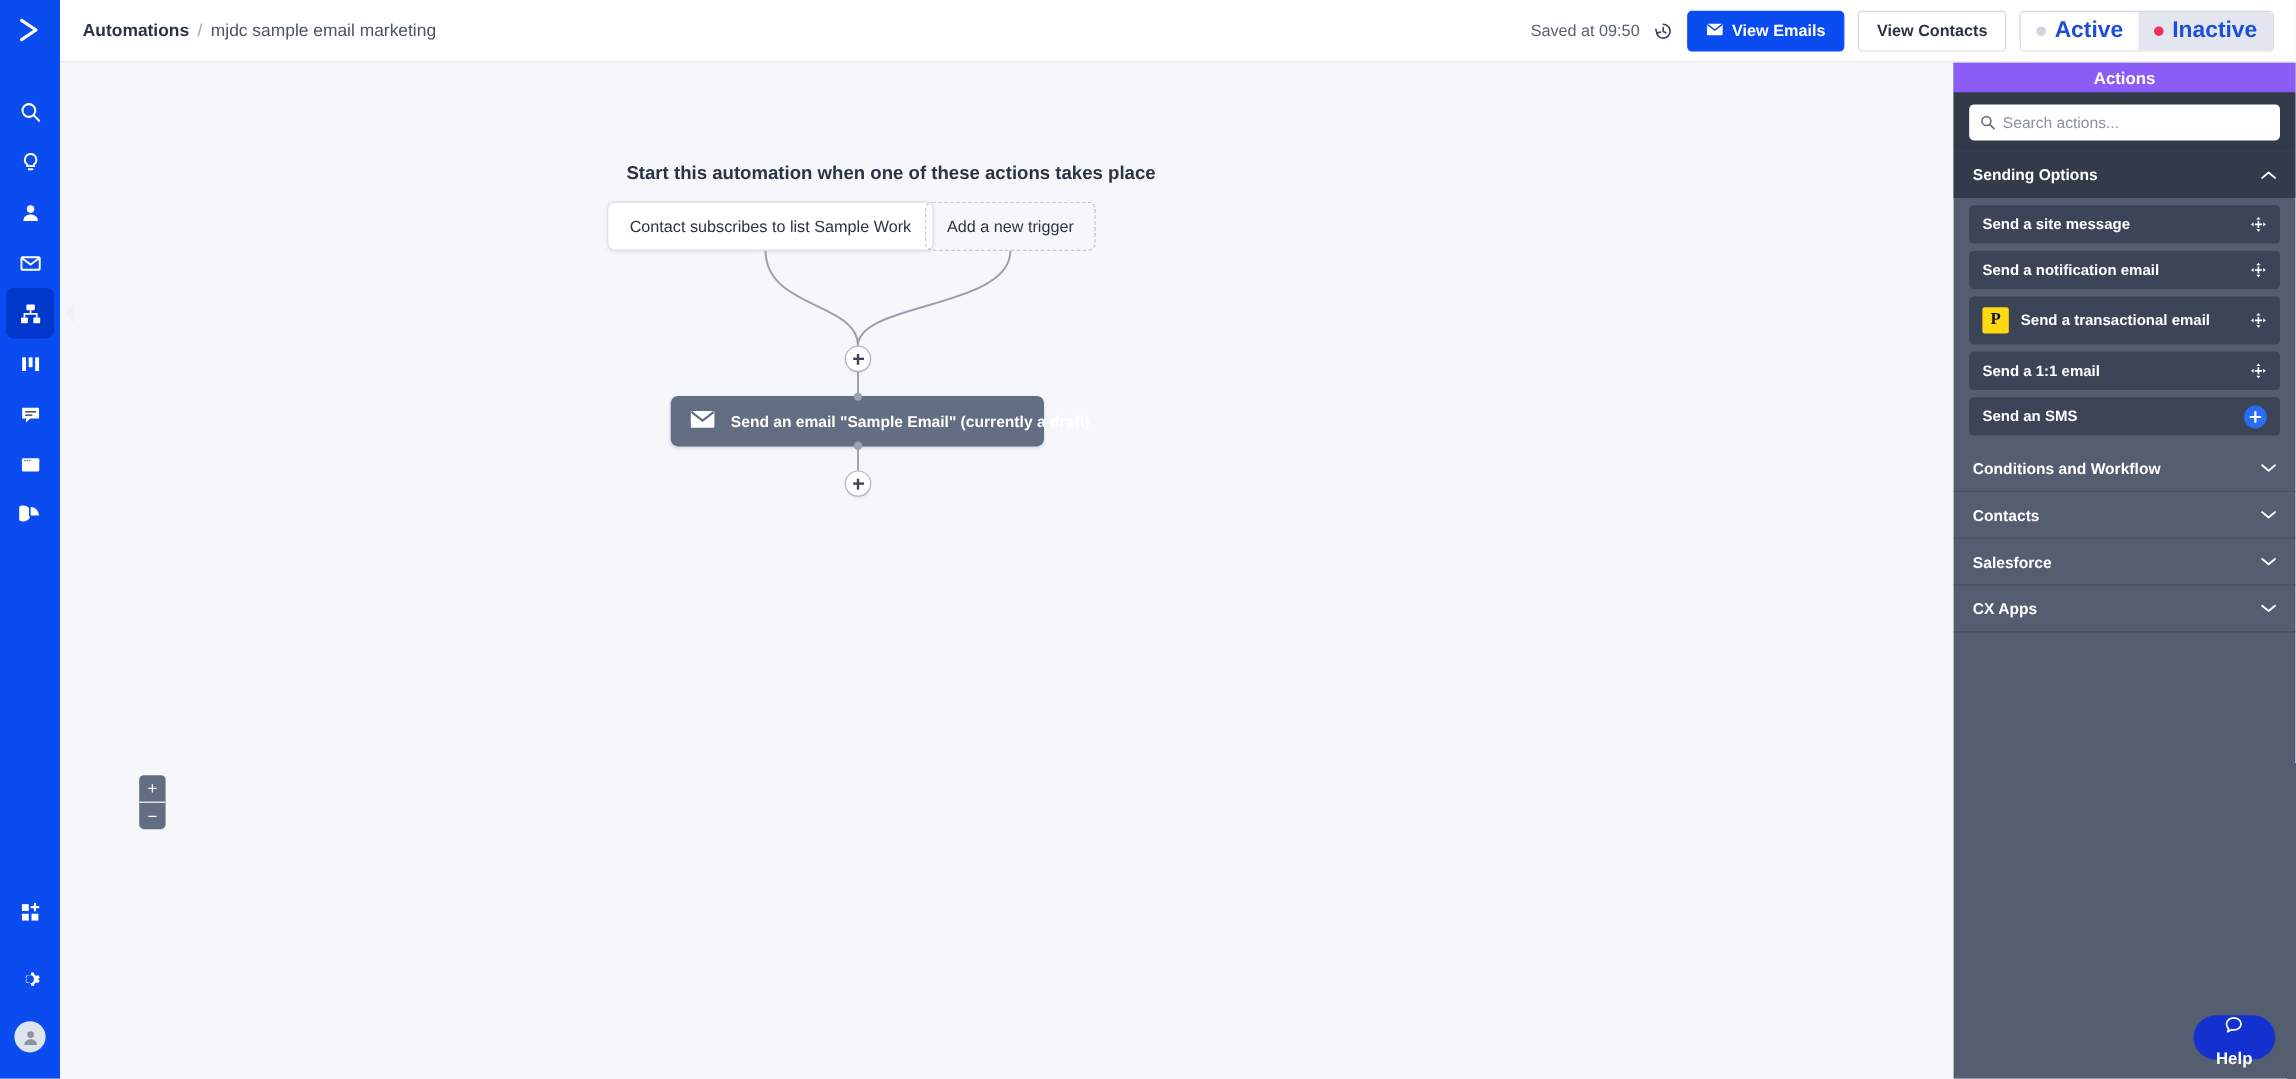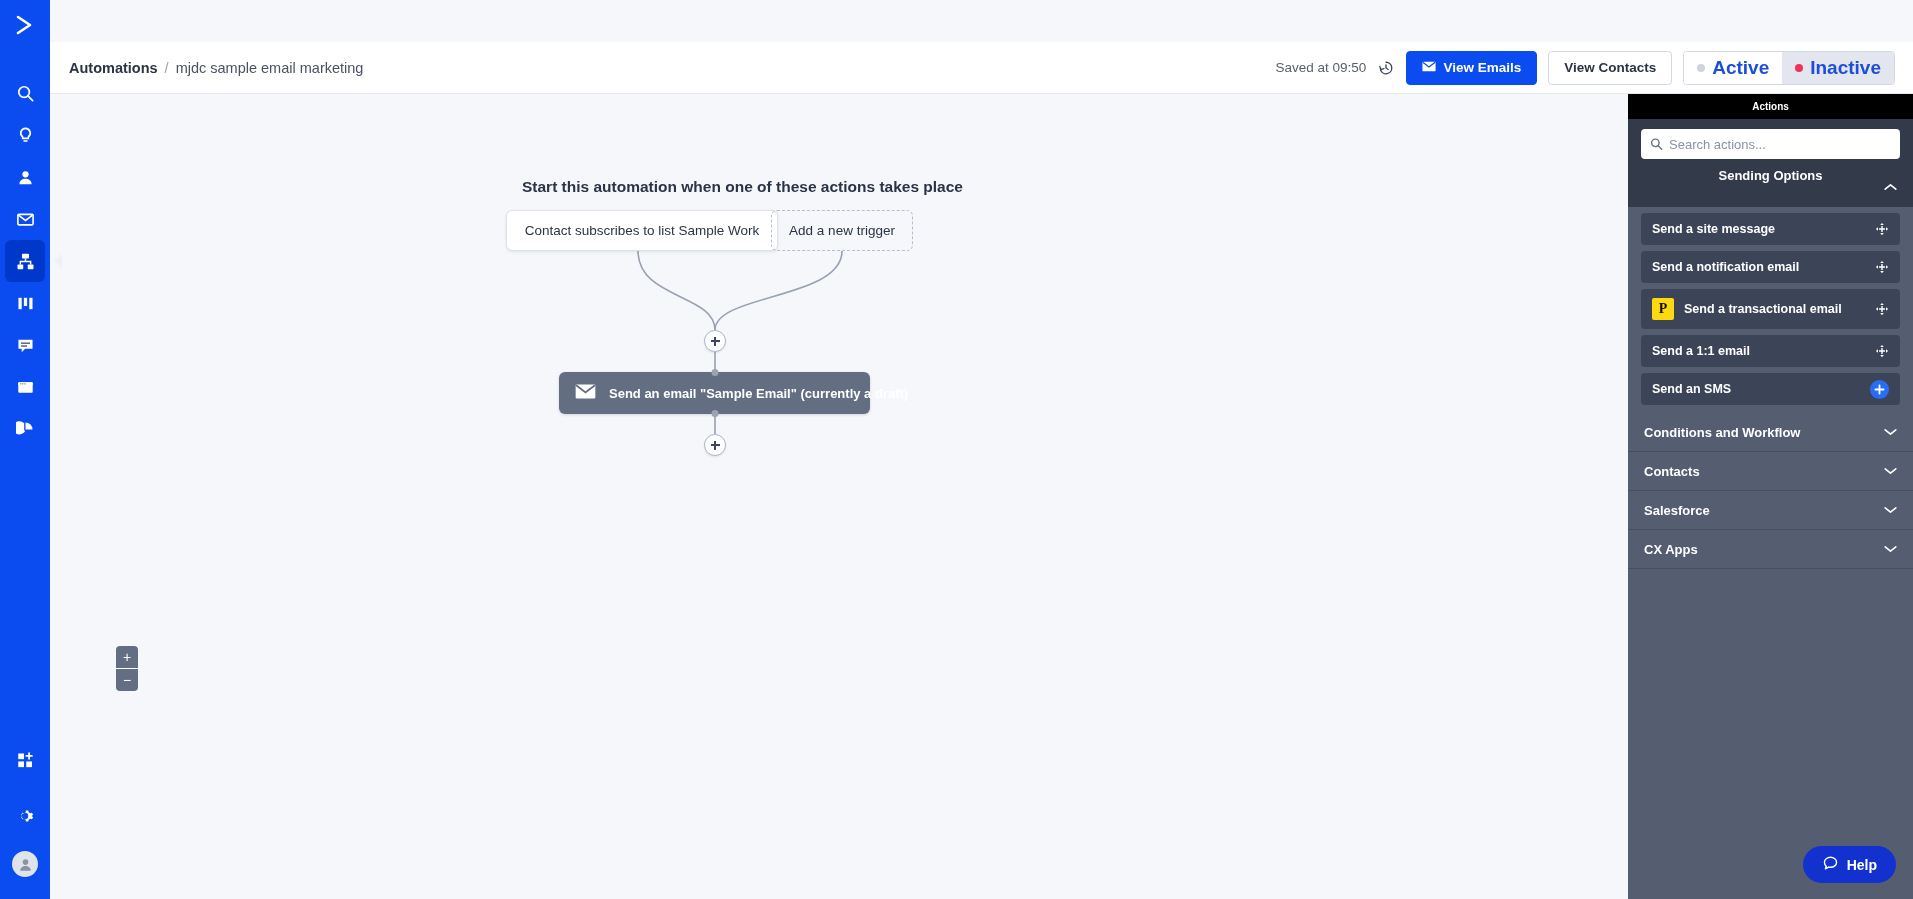--- a/index.html
+++ b/index.html
@@ -38,21 +38,21 @@
   .rail-bottom {
     margin-top: auto; display: flex; flex-direction: column;
     align-items: center; gap: 14px; padding-bottom: 22px;
   }
   .avatar-rail {
     width: 26px; height: 26px; border-radius: 50%;
     background: #dfe3ec; display: flex; align-items: center; justify-content: center;
   }
 
   
-  .main { flex: 1; display: flex; flex-direction: column; min-width: 0; position: relative; margin-top: 42px; }
+  .main { flex: 1; display: flex; flex-direction: column; min-width: 0; position: relative; }
 
   
   .topbar {
     height: 52px; background: #ffffff; border-bottom: 1px solid #e6e9f0;
     display: flex; align-items: center; padding: 0 18px 0 19px;
     flex: 0 0 52px; position: relative; z-index: 4;
   }
   .crumbs { display: flex; align-items: center; gap: 7px; font-size: 14.5px; }
   .crumb-root { color: #2b3445; font-weight: 700; cursor: pointer; }
   .crumb-sep { color: #9aa2b4; }
@@ -142,42 +142,42 @@
     font-family: "Liberation Sans", sans-serif;
   }
   .zoomctl .sepline { height: 1px; background: #fff; }
 
   
   .panel {
     width: 285px; flex: 0 0 285px; background: #555d70;
     display: flex; flex-direction: column; position: relative;
   }
   .panel-head {
-    height: 25px; background: #000000; color: #fff;
-    font-size: 10px; font-weight: 700;
+    height: 25px; background: #8b5cf6; color: #fff;
+    font-size: 14px; font-weight: 700;
     display: flex; align-items: center; justify-content: center; text-align: center;
   }
   .panel-search { padding: 10px 13px 9px; background: #333a49; }
   .search-wrap { position: relative; }
   .search-wrap .s-icon {
     position: absolute; left: 9px; top: 50%; transform: translateY(-50%);
     display: flex; align-items: center;
   }
   .search-input {
     width: 100%; height: 30px; border-radius: 4px; border: none;
     background: #fff; padding: 0 10px 0 28px; font-size: 13px; color: #2b3445;
     font-family: "Liberation Sans", sans-serif; outline: none;
   }
   .search-input::placeholder { color: #8b93a3; }
   .sec-head {
     height: 39px; display: flex; align-items: center;
     padding: 0 16px; color: #fff; font-size: 13px; font-weight: 700;
     cursor: pointer; border-bottom: 1px solid #474f61;
   }
-  .sec-head.open { background: #333a49; border-bottom: none; flex-direction: column; }
+  .sec-head.open { background: #333a49; border-bottom: none; }
   .sec-head .chev { margin-left: auto; display: flex; align-items: center; }
   .sec-body { padding: 6px 13px 8px; display: flex; flex-direction: column; gap: 6px; }
   .act-item {
     height: 32px; background: #3c4457; border-radius: 4px;
     display: flex; align-items: center; padding: 0 11px;
     color: #fff; font-size: 12.5px; font-weight: 700; cursor: pointer;
   }
   .act-item.tall { height: 40px; }
   .act-badge {
     width: 22px; height: 22px; background: #ffd90f; color: #111;
@@ -188,21 +188,21 @@
   .act-handle { margin-left: auto; display: flex; align-items: center; cursor: grab; }
   .act-plus {
     margin-left: auto; width: 19px; height: 19px; border-radius: 50%;
     background: #2a6df5; display: flex; align-items: center; justify-content: center;
     cursor: pointer;
   }
   .help-btn {
     position: absolute; right: 17px; bottom: 16px; height: 37px;
     background: #1331cf; border-radius: 19px; color: #fff;
     display: inline-flex; align-items: center; gap: 8px;
-    padding: 0 19px; font-size: 14px; font-weight: 700; cursor: pointer;
+    padding: 0 19px; font-size: 14px; font-weight: 700; cursor: pointer; flex-direction: column;
   }
 </style>
 </head>
 <body>
 
 <div class="app">
 
   <div class="rail">
     <div class="rail-logo">
       <svg width="26" height="26" viewBox="0 0 26 26">

